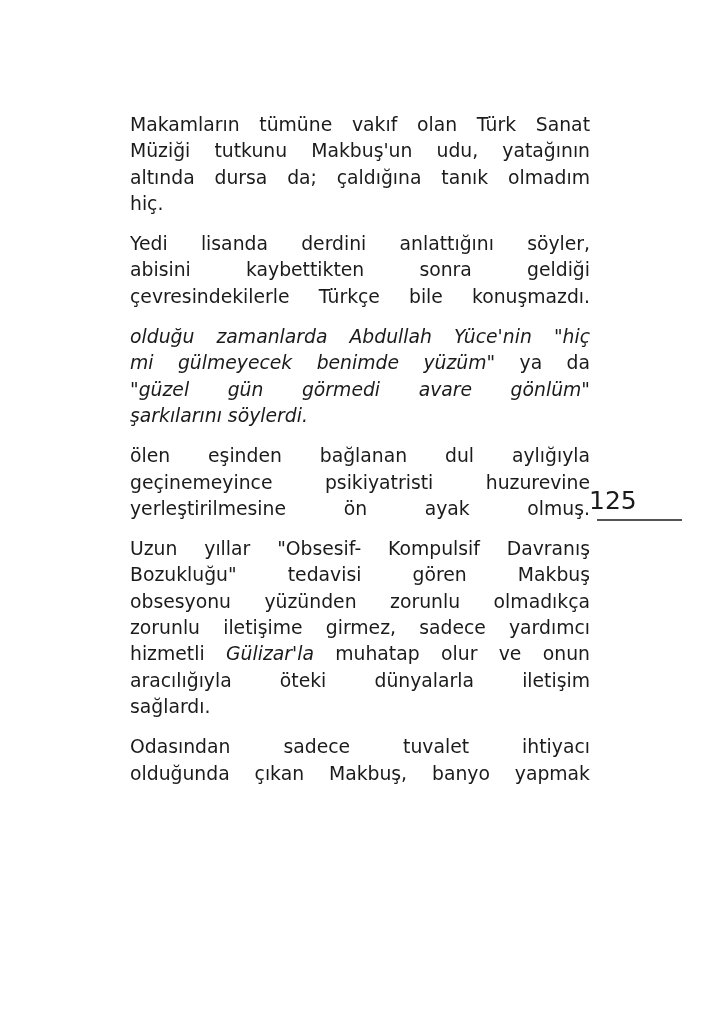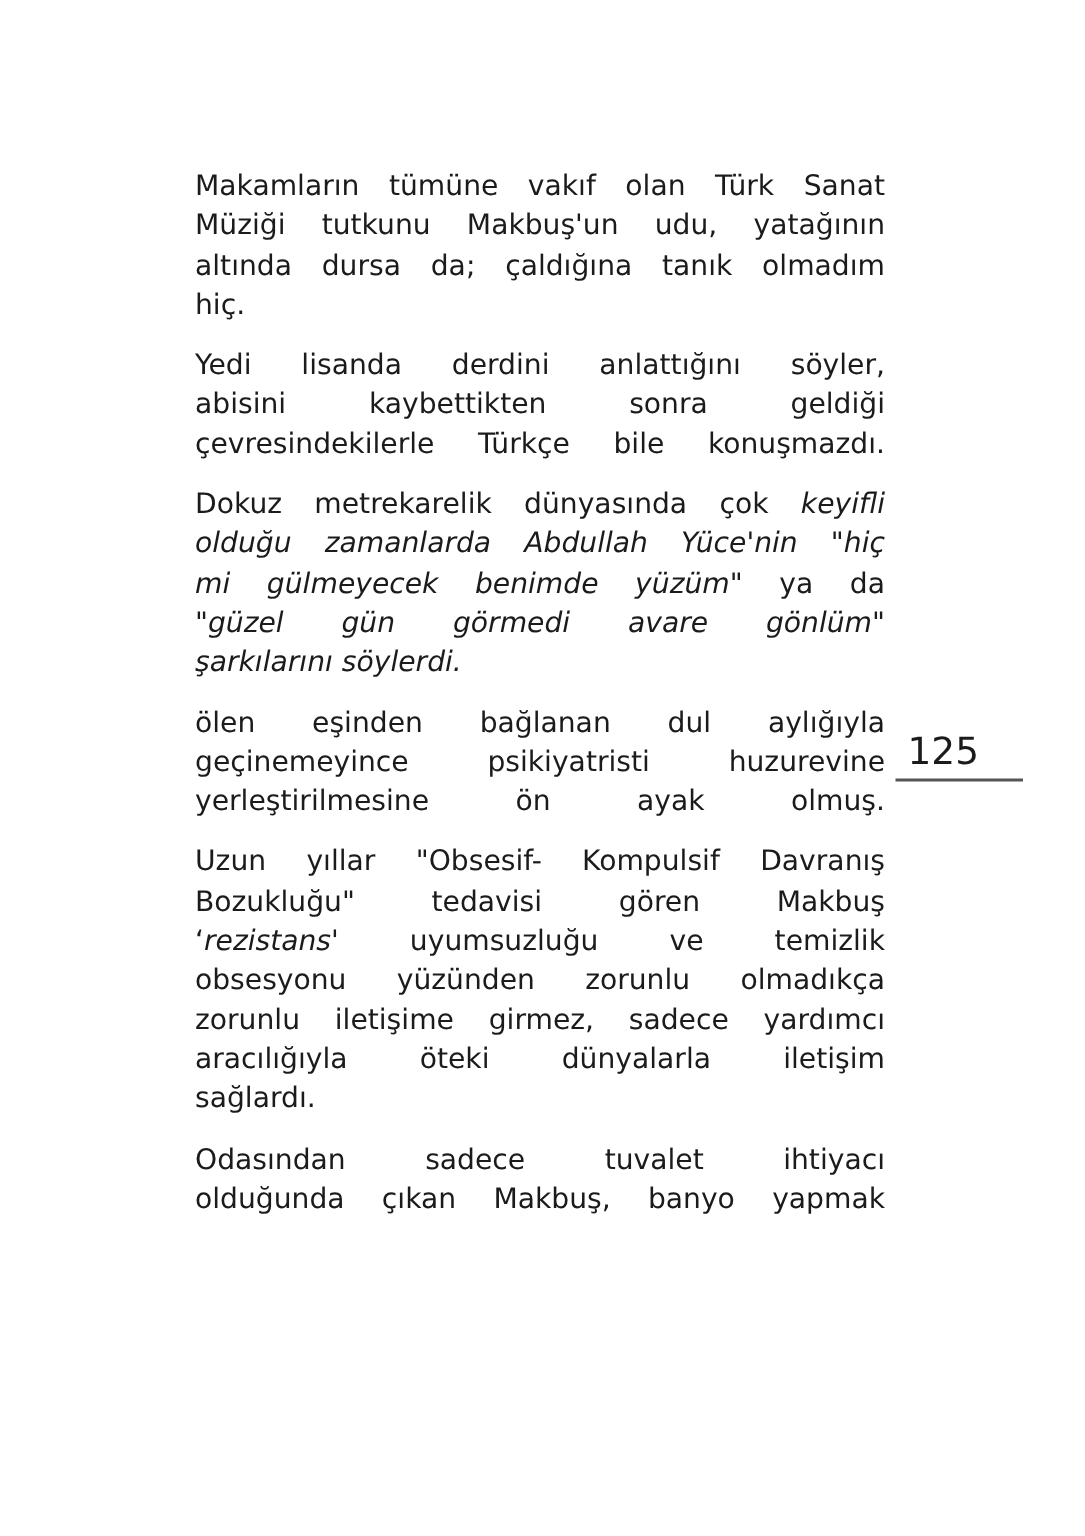--- a/index.html
+++ b/index.html
@@ -40,21 +40,21 @@
   }
   .line.left {
     text-align-last: left;
     -moz-text-align-last: left;
   }
   .seg-italic {
     font-style: italic;
   }
   .page-number {
     position: absolute;
-    left: 605px;
+    left: 589px;
     top: 488px;
     font-size: 25px;
     line-height: 25px;
     color: #1b1b1b;
   }
   .page-number-rule {
     position: absolute;
     left: 597px;
     top: 519px;
     width: 85px;
@@ -72,37 +72,36 @@
         <div class="line just"><span class="seg-regular">Müziği tutkunu Makbuş'un udu, yatağının</span></div>
         <div class="line just"><span class="seg-regular">altında dursa da; çaldığına tanık olmadım</span></div>
         <div class="line left"><span class="seg-regular">hiç.</span></div>
       </div>
       <div class="paragraph">
         <div class="line just"><span class="seg-regular">Yedi lisanda derdini anlattığını söyler,</span></div>
         <div class="line just"><span class="seg-regular">abisini kaybettikten sonra geldiği</span></div>
         <div class="line just"><span class="seg-regular">çevresindekilerle Türkçe bile konuşmazdı.</span></div>
       </div>
       <div class="paragraph">
-        <div class="line just"><span class="seg-regular">Dokuz metrekarelik dünyasında çok </span><span class="seg-italic">keyifli</span></div>
         <div class="line just"><span class="seg-italic">olduğu zamanlarda Abdullah Yüce'nin </span><span class="seg-regular">"</span><span class="seg-italic">hiç</span></div>
         <div class="line just"><span class="seg-italic">mi gülmeyecek benimde yüzüm</span><span class="seg-regular">" ya da</span></div>
         <div class="line just"><span class="seg-regular">"</span><span class="seg-italic">güzel gün görmedi avare gönlüm</span><span class="seg-regular">"</span></div>
         <div class="line left"><span class="seg-italic">şarkılarını söylerdi.</span></div>
       </div>
       <div class="paragraph">
         <div class="line just"><span class="seg-regular">ölen eşinden bağlanan dul aylığıyla</span></div>
         <div class="line just"><span class="seg-regular">geçinemeyince psikiyatristi huzurevine</span></div>
         <div class="line just"><span class="seg-regular">yerleştirilmesine ön ayak olmuş.</span></div>
       </div>
       <div class="paragraph">
         <div class="line just"><span class="seg-regular">Uzun yıllar "Obsesif- Kompulsif Davranış</span></div>
         <div class="line just"><span class="seg-regular">Bozukluğu" tedavisi gören Makbuş</span></div>
-        <div class="line just"><span class="seg-regular">‘</span><span class="seg-italic">rezistans</span><span class="seg-regular">' uyumsuzluğu ve temizlik</span></div>
         <div class="line just"><span class="seg-regular">obsesyonu yüzünden zorunlu olmadıkça</span></div>
         <div class="line just"><span class="seg-regular">zorunlu iletişime girmez, sadece yardımcı</span></div>
+        <div class="line just"><span class="seg-regular">hizmetli </span><span class="seg-italic">Gülizar'la</span><span class="seg-regular"> muhatap olur ve onun</span></div>
         <div class="line just"><span class="seg-regular">aracılığıyla öteki dünyalarla iletişim</span></div>
         <div class="line left"><span class="seg-regular">sağlardı.</span></div>
       </div>
       <div class="paragraph">
         <div class="line just"><span class="seg-regular">Odasından sadece tuvalet ihtiyacı</span></div>
         <div class="line just"><span class="seg-regular">olduğunda çıkan Makbuş, banyo yapmak</span></div>
       </div>
     </div>
   <div class="page-number">125</div>
   <div class="page-number-rule"></div>

